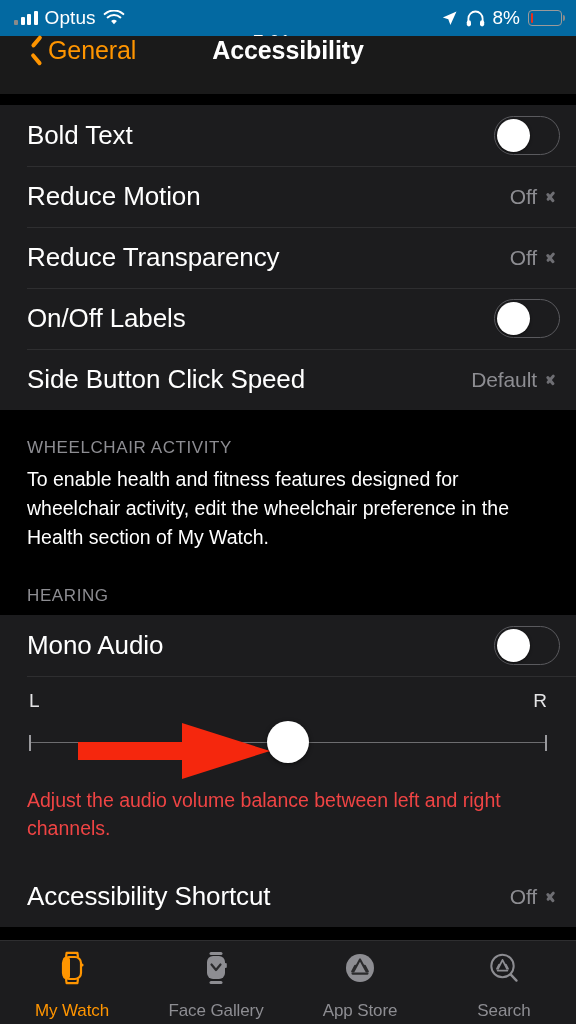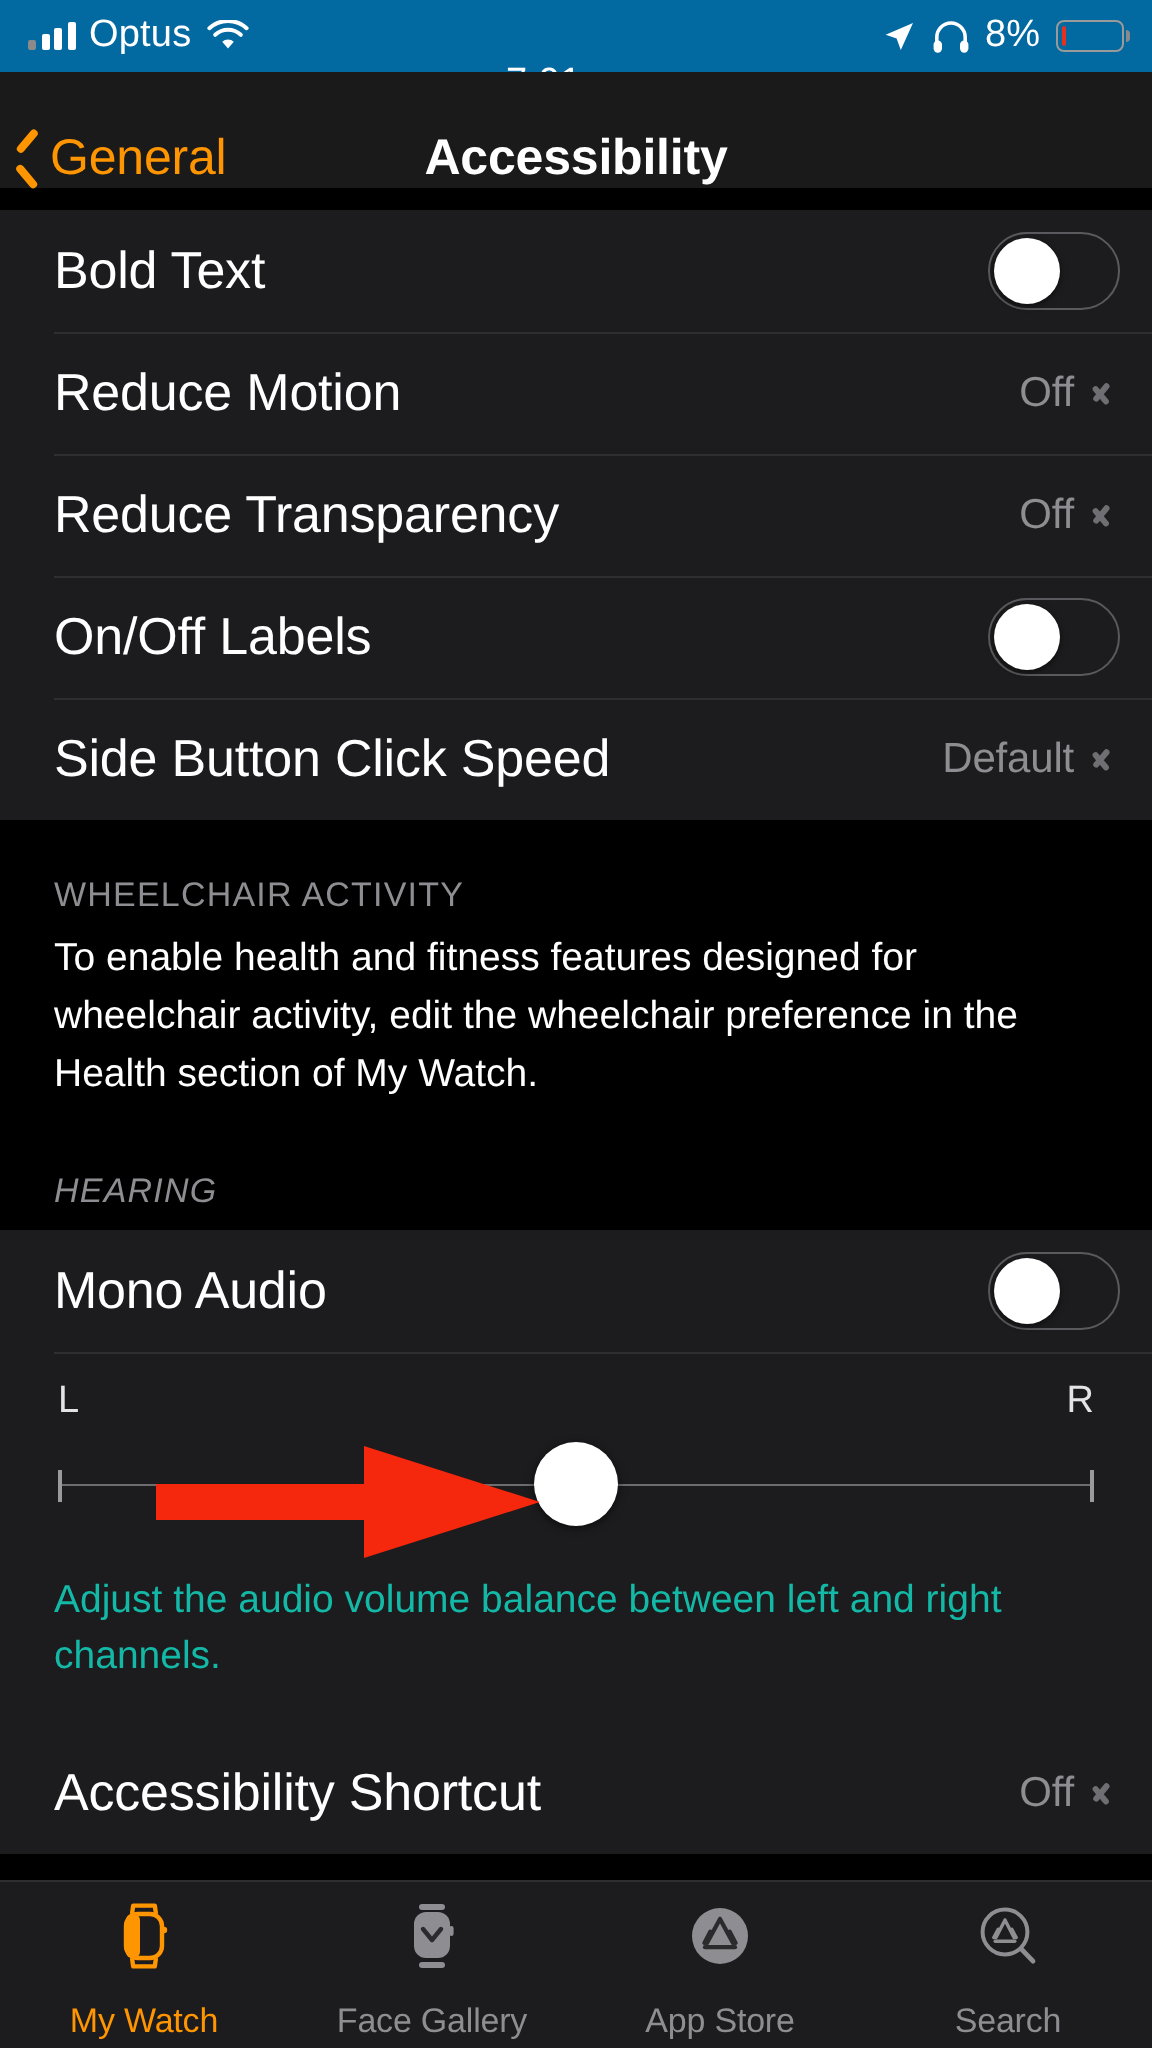--- a/index.html
+++ b/index.html
@@ -43,23 +43,23 @@
   .battery:after{
     content:""; position:absolute; right:-4px; top:50%; transform:translateY(-50%);
     width:2.5px; height:6px; background:#8a8a8a; border-radius:0 2px 2px 0;
   }
   .battery .fill { height:100%; width:16%; background:#e8301c; border-radius:1.5px; }
 
   
   .navbar {
     height:58px; flex:0 0 58px;
     background:#1a1a1a;
-    display:flex; align-items:flex-end;
+    display:flex; align-items:flex-start;
     position:relative;
-    padding:0 7px;
+    padding:0 30px;
   }
   .back { display:flex; align-items:center; gap:5px; color:#ff9500; cursor:pointer; }
   .back .chev { width:13px; height:22px; position:relative; }
   .back .chev:before, .back .chev:after{
     content:""; position:absolute; left:2px; width:14px; height:3.6px;
     background:#ff9500; border-radius:2px;
   }
   .back .chev:before{ top:5px; transform:rotate(-50deg); transform-origin:left center;}
   .back .chev:after { top:12.5px; transform:rotate(50deg); transform-origin:left center;}
   .back-label { font-size:25px; letter-spacing:-.1px; }
@@ -108,21 +108,21 @@
 
   
   .sec-head {
     font-size:17px; color:#8d8d92; letter-spacing:.6px;
     padding:28px 27px 7px 27px;
   }
   .sec-note {
     font-size:19.5px; color:#ffffff; line-height:1.48;
     padding:0 40px 0 27px;
   }
-  .sec-head.tight { padding-top:34px; padding-bottom:9px;font-style:italic; }
+  .sec-head.tight { padding-top:34px; padding-bottom:9px; }
 
   
   .slider-block { background:#1c1c1e; padding:0 27px; position:relative; }
   .slider-block:before{
     content:""; position:absolute; left:27px; right:0; top:0; height:1px; background:#2e2e30;
   }
   .lr-row { display:flex; justify-content:space-between; padding:14px 2px 0 2px; }
   .lr-row span { font-size:19px; color:#e4e4e6; }
   .track-wrap { position:relative; height:62px; }
   .track {
@@ -131,21 +131,21 @@
   .cap { position:absolute; top:23px; width:1.8px; height:16px; background:#9a9a9e; }
   .cap.l { left:2px; }
   .cap.r { right:2px; }
   .thumb {
     position:absolute; top:9px; left:50%; transform:translateX(-50%);
     width:42px; height:42px; border-radius:50%; background:#fff;
     box-shadow:0 1px 4px rgba(0,0,0,.6); cursor:pointer;
   }
   .slider-note {
     background:#1c1c1e;
-    font-size:19.5px; color:#14b8a6; line-height:1.45;
+    font-size:19.5px; color:#ef4444; line-height:1.45;
     padding:12px 30px 24px 27px;
   }
 
   
   .arrow-anno {
     position:absolute; left:78px; top:723px;
     width:192px; height:56px; pointer-events:none; z-index:40;
   }
 
   

